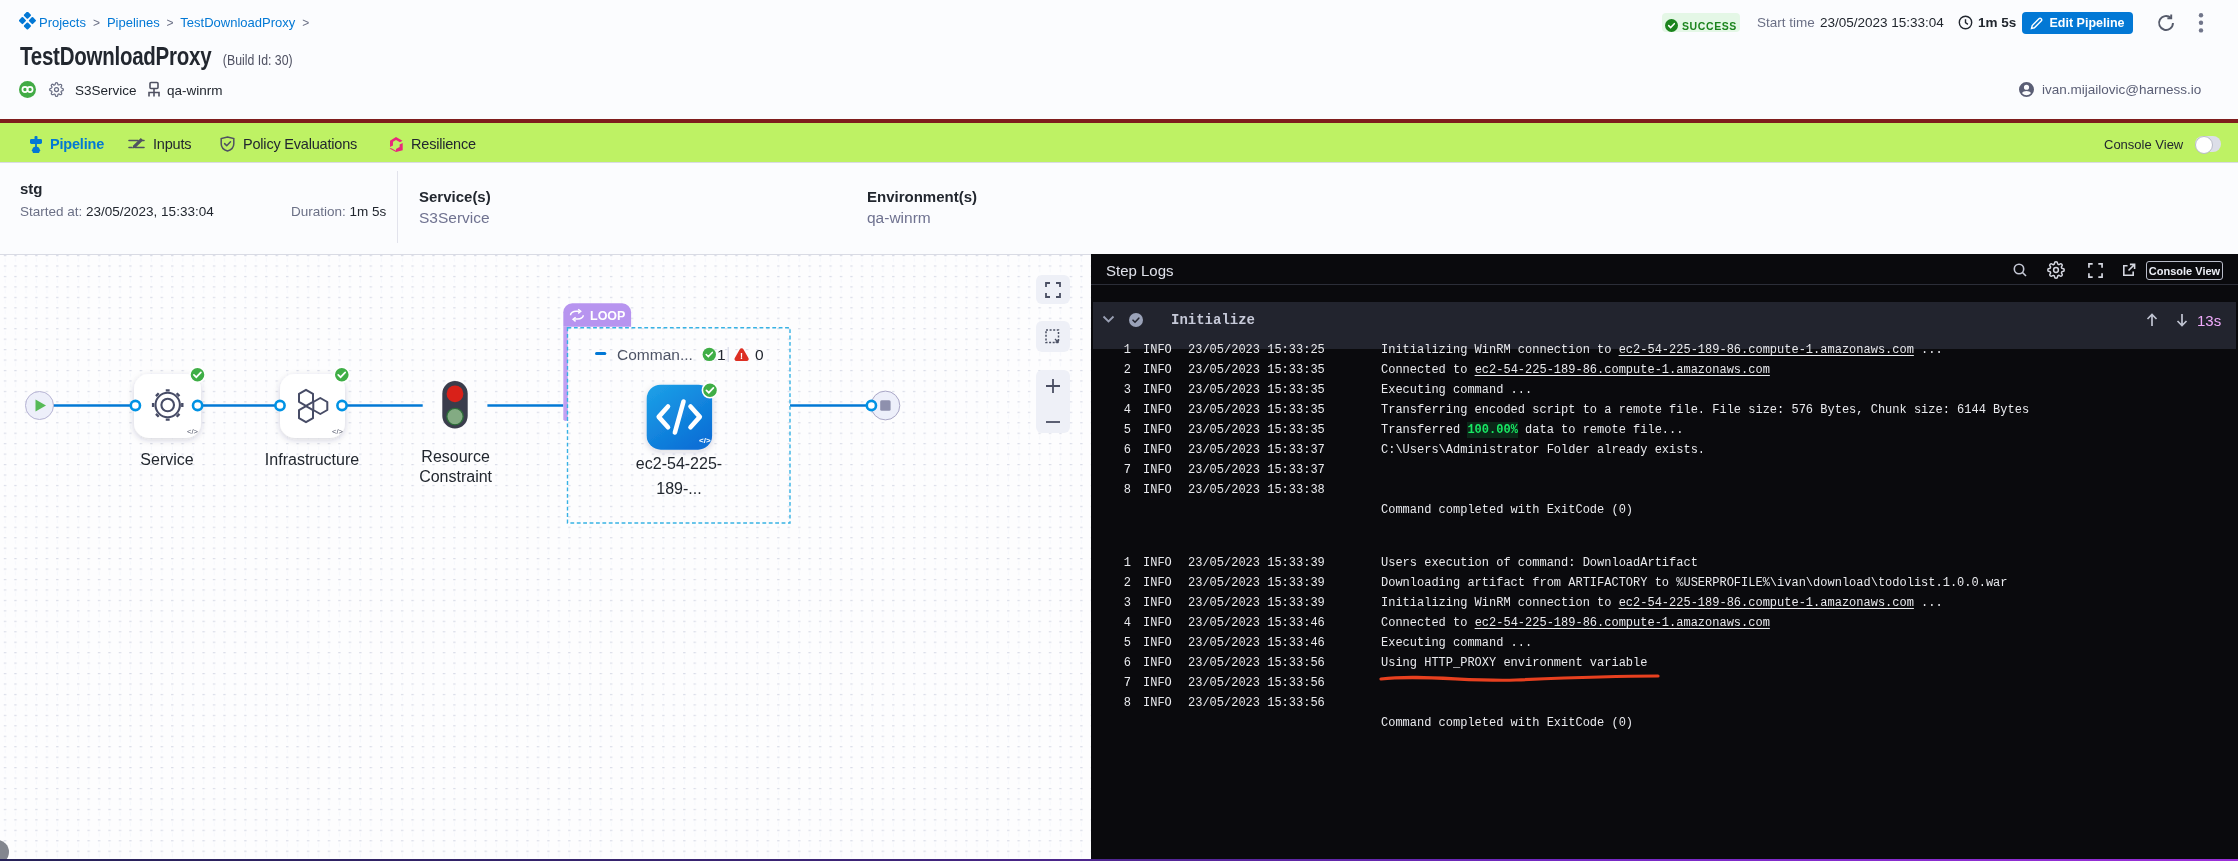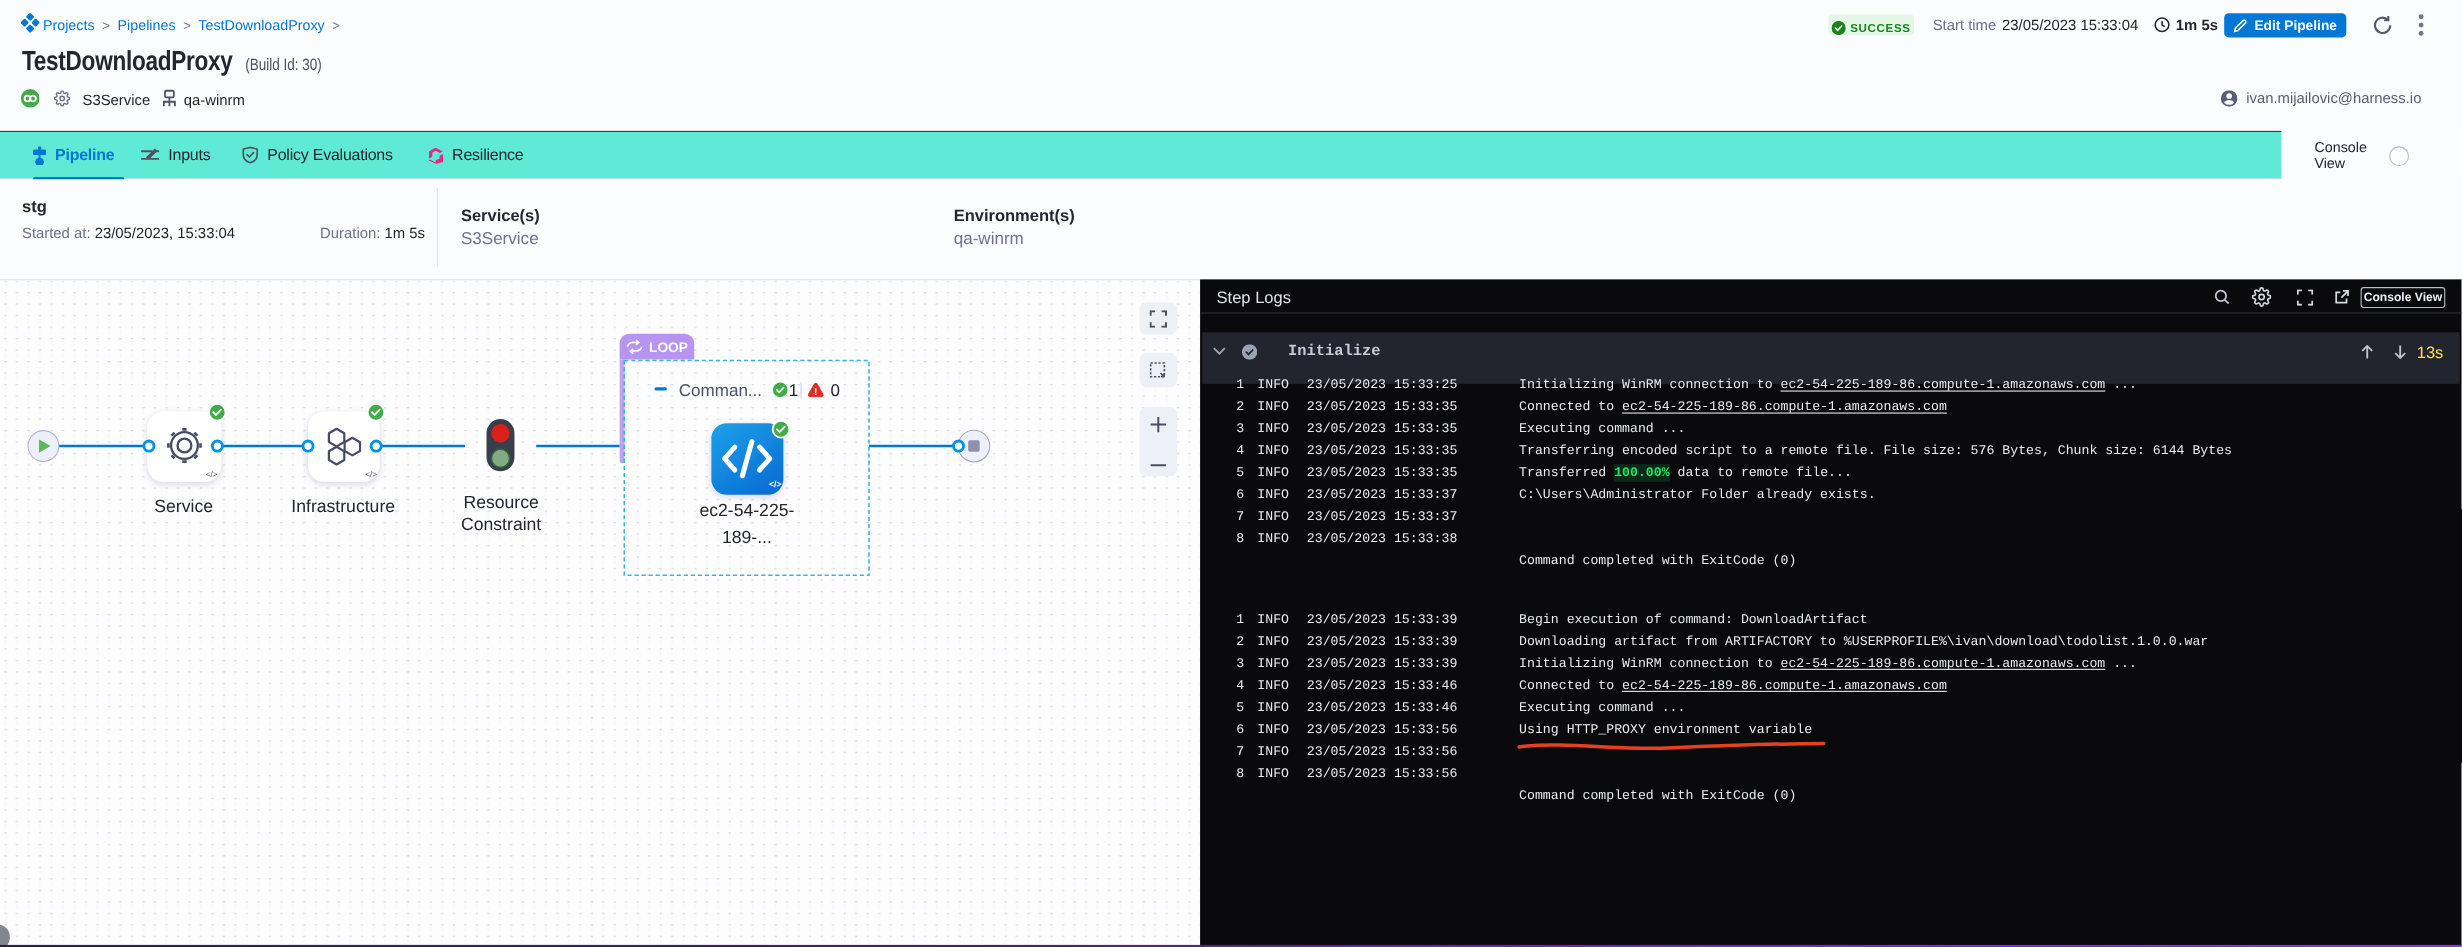--- a/index.html
+++ b/index.html
@@ -13,21 +13,21 @@
 #title{position:absolute;left:20px;top:42px;font-size:25px;font-weight:bold;color:#22272f;letter-spacing:-.3px;transform:scaleX(.82);transform-origin:0 0;white-space:nowrap}
 #bid{font-size:15px;font-weight:normal;color:#4f5162;margin-left:14px;letter-spacing:0}
 .badge-succ{position:absolute;left:1662px;top:13px;width:78px;height:19px;background:#e4f7e6;border-radius:4px;display:flex;align-items:flex-end;justify-content:center;gap:4px}
 .badge-succ span{font-size:10.5px;font-weight:bold;color:#1b841d;letter-spacing:.6px}
 #starttime{position:absolute;left:1757px;top:15px;font-size:13.5px;color:#6b7086}
 #starttime b{color:#22272f;font-weight:normal;font-size:13.5px;position:absolute;left:63px;width:200px}
 #dur{position:absolute;left:1958px;top:15px;font-size:13.5px;color:#22272f;font-weight:bold;display:flex;align-items:center;gap:5px}
 #editbtn{position:absolute;left:2022px;top:12px;width:111px;height:22px;background:#0278d5;border-radius:4px;color:#fff;font-size:12.5px;font-weight:bold;display:flex;align-items:center;justify-content:center;gap:6px}
 #usr{position:absolute;left:2019px;top:82px;font-size:13.5px;color:#5a5e75;display:flex;align-items:center;gap:8px}
 
-#tabs{position:absolute;left:0;top:119px;width:2074px;height:44px;background:#5eead4;border-top:1px solid #7f1d1d;border-bottom:1px solid #d9dbe4}
+#tabs{position:absolute;left:0;top:119px;width:2238px;height:44px;background:#bef264;border-top:4px solid #7f1d1d;border-bottom:1px solid #d9dbe4}
 .tab{position:absolute;top:0;height:42px;display:flex;align-items:center;gap:8px;font-size:14.5px;color:#22272f;letter-spacing:-.2px}
 .tab.active{color:#0278d5;font-weight:bold}
 #tabu{position:absolute;left:30px;top:40.5px;width:83px;height:3px;background:#0278d5;border-radius:2px}
 #cview{position:absolute;left:2104px;top:0;height:42px;display:flex;align-items:center;gap:12px;font-size:13px;color:#22272f}
 #toggle{width:26px;height:16px;background:#dcdee8;border-radius:9px;position:relative}
 #toggle::after{content:"";position:absolute;left:0px;top:0px;width:16px;height:16px;border-radius:50%;background:#fff;border:1px solid #b9bcc9}
 
 #stage{position:absolute;left:0;top:163px;width:2238px;height:92px;background:#fbfcfe;border-bottom:1px solid #d9dbe4}
 #stage .nm{position:absolute;left:20px;top:17px;font-size:15px;font-weight:bold;color:#22272f}
 .srow{position:absolute;top:41px;font-size:13.5px;color:#6b7086}
@@ -38,21 +38,21 @@
 
 #canvas{position:absolute;left:0;top:255px;width:1091px;height:606px;background:#fdfdfe;overflow:hidden}
 .zbtn{position:absolute;background:#eef0f7;border-radius:6px}
 
 #logs{position:absolute;left:1091px;top:254px;width:1147px;height:607px;background:#0a0a0d;overflow:hidden;font-family:"Liberation Mono",monospace}
 #lhdr{position:absolute;left:0;top:0;width:100%;height:31px;border-bottom:1px solid #2c2e38}
 #lhdr .t{position:absolute;left:15px;top:8px;font-size:15px;color:#dfe1ea;font-family:"Liberation Sans",sans-serif}
 .cvbtn{position:absolute;left:1055px;top:7px;width:77px;height:19px;border:1px solid #b9bcc9;border-radius:3px;color:#eceef6;font-size:11px;font-weight:bold;font-family:"Liberation Sans",sans-serif;display:flex;align-items:center;justify-content:center}
 .secbar{position:absolute;left:2px;width:1143px;height:47px;background:#22242e;border-radius:0}
 .sect{position:absolute;left:78px;top:10px;font-size:14px;font-weight:bold;color:#c6c9d8}
-.secdur{position:absolute;left:1104px;top:10px;font-size:15px;color:#fde047;font-family:"Liberation Sans",sans-serif}
+.secdur{position:absolute;left:1104px;top:10px;font-size:15px;color:#f0abfc;font-family:"Liberation Sans",sans-serif}
 .lrow{position:absolute;left:0;width:100%;height:20px;line-height:20px;font-size:12px;color:#e9eaee;white-space:pre}
 .lrow .n{position:absolute;left:26px;width:14px;text-align:right}
 .lrow .i{position:absolute;left:52px}
 .lrow .t{position:absolute;left:97px}
 .lrow .m{position:absolute;left:290px}
 .lrow u{text-underline-offset:2px}
 .grn{color:#18e864;font-weight:bold;background:rgba(18,224,92,.14);padding:1px 0}
 #botline{position:absolute;left:0;top:858.5px;width:2238px;height:2.5px;background:linear-gradient(90deg,#262158 0%,#3d2478 40%,#7429c4 70%,#9b30d9 100%)}
 </style>
 </head>
@@ -357,21 +357,21 @@
   <div class="lrow" style="top:86px"><span class="n">1</span><span class="i">INFO</span><span class="t">23/05/2023 15:33:25</span><span class="m">Initializing WinRM connection to <u>ec2-54-225-189-86.compute-1.amazonaws.com</u> ...</span></div>
   <div class="lrow" style="top:106px"><span class="n">2</span><span class="i">INFO</span><span class="t">23/05/2023 15:33:35</span><span class="m">Connected to <u>ec2-54-225-189-86.compute-1.amazonaws.com</u></span></div>
   <div class="lrow" style="top:126px"><span class="n">3</span><span class="i">INFO</span><span class="t">23/05/2023 15:33:35</span><span class="m">Executing command ...</span></div>
   <div class="lrow" style="top:146px"><span class="n">4</span><span class="i">INFO</span><span class="t">23/05/2023 15:33:35</span><span class="m">Transferring encoded script to a remote file. File size: 576 Bytes, Chunk size: 6144 Bytes</span></div>
   <div class="lrow" style="top:166px"><span class="n">5</span><span class="i">INFO</span><span class="t">23/05/2023 15:33:35</span><span class="m">Transferred <span class="grn">100.00%</span> data to remote file...</span></div>
   <div class="lrow" style="top:186px"><span class="n">6</span><span class="i">INFO</span><span class="t">23/05/2023 15:33:37</span><span class="m">C:\Users\Administrator Folder already exists.</span></div>
   <div class="lrow" style="top:206px"><span class="n">7</span><span class="i">INFO</span><span class="t">23/05/2023 15:33:37</span></div>
   <div class="lrow" style="top:226px"><span class="n">8</span><span class="i">INFO</span><span class="t">23/05/2023 15:33:38</span></div>
   <div class="lrow" style="top:246px"><span class="m">Command completed with ExitCode (0)</span></div>
 
-  <div class="lrow" style="top:299px"><span class="n">1</span><span class="i">INFO</span><span class="t">23/05/2023 15:33:39</span><span class="m">Begin execution of command: DownloadArtifact</span></div>
+  <div class="lrow" style="top:299px"><span class="n">1</span><span class="i">INFO</span><span class="t">23/05/2023 15:33:39</span><span class="m">Users execution of command: DownloadArtifact</span></div>
   <div class="lrow" style="top:319px"><span class="n">2</span><span class="i">INFO</span><span class="t">23/05/2023 15:33:39</span><span class="m">Downloading artifact from ARTIFACTORY to %USERPROFILE%\ivan\download\todolist.1.0.0.war</span></div>
   <div class="lrow" style="top:339px"><span class="n">3</span><span class="i">INFO</span><span class="t">23/05/2023 15:33:39</span><span class="m">Initializing WinRM connection to <u>ec2-54-225-189-86.compute-1.amazonaws.com</u> ...</span></div>
   <div class="lrow" style="top:359px"><span class="n">4</span><span class="i">INFO</span><span class="t">23/05/2023 15:33:46</span><span class="m">Connected to <u>ec2-54-225-189-86.compute-1.amazonaws.com</u></span></div>
   <div class="lrow" style="top:379px"><span class="n">5</span><span class="i">INFO</span><span class="t">23/05/2023 15:33:46</span><span class="m">Executing command ...</span></div>
   <div class="lrow" style="top:399px"><span class="n">6</span><span class="i">INFO</span><span class="t">23/05/2023 15:33:56</span><span class="m">Using HTTP_PROXY environment variable</span></div>
   <div class="lrow" style="top:419px"><span class="n">7</span><span class="i">INFO</span><span class="t">23/05/2023 15:33:56</span></div>
   <div class="lrow" style="top:439px"><span class="n">8</span><span class="i">INFO</span><span class="t">23/05/2023 15:33:56</span></div>
   <div class="lrow" style="top:459px"><span class="m">Command completed with ExitCode (0)</span></div>
   <svg class="abs" style="left:287px;top:416px" width="283" height="14" viewBox="0 0 283 14" fill="none" stroke="#e8401f" stroke-width="3.2" stroke-linecap="round">
         <path d="M3 9c40-5 90 3 135 1 45-2 100-4 142-4"></path>

